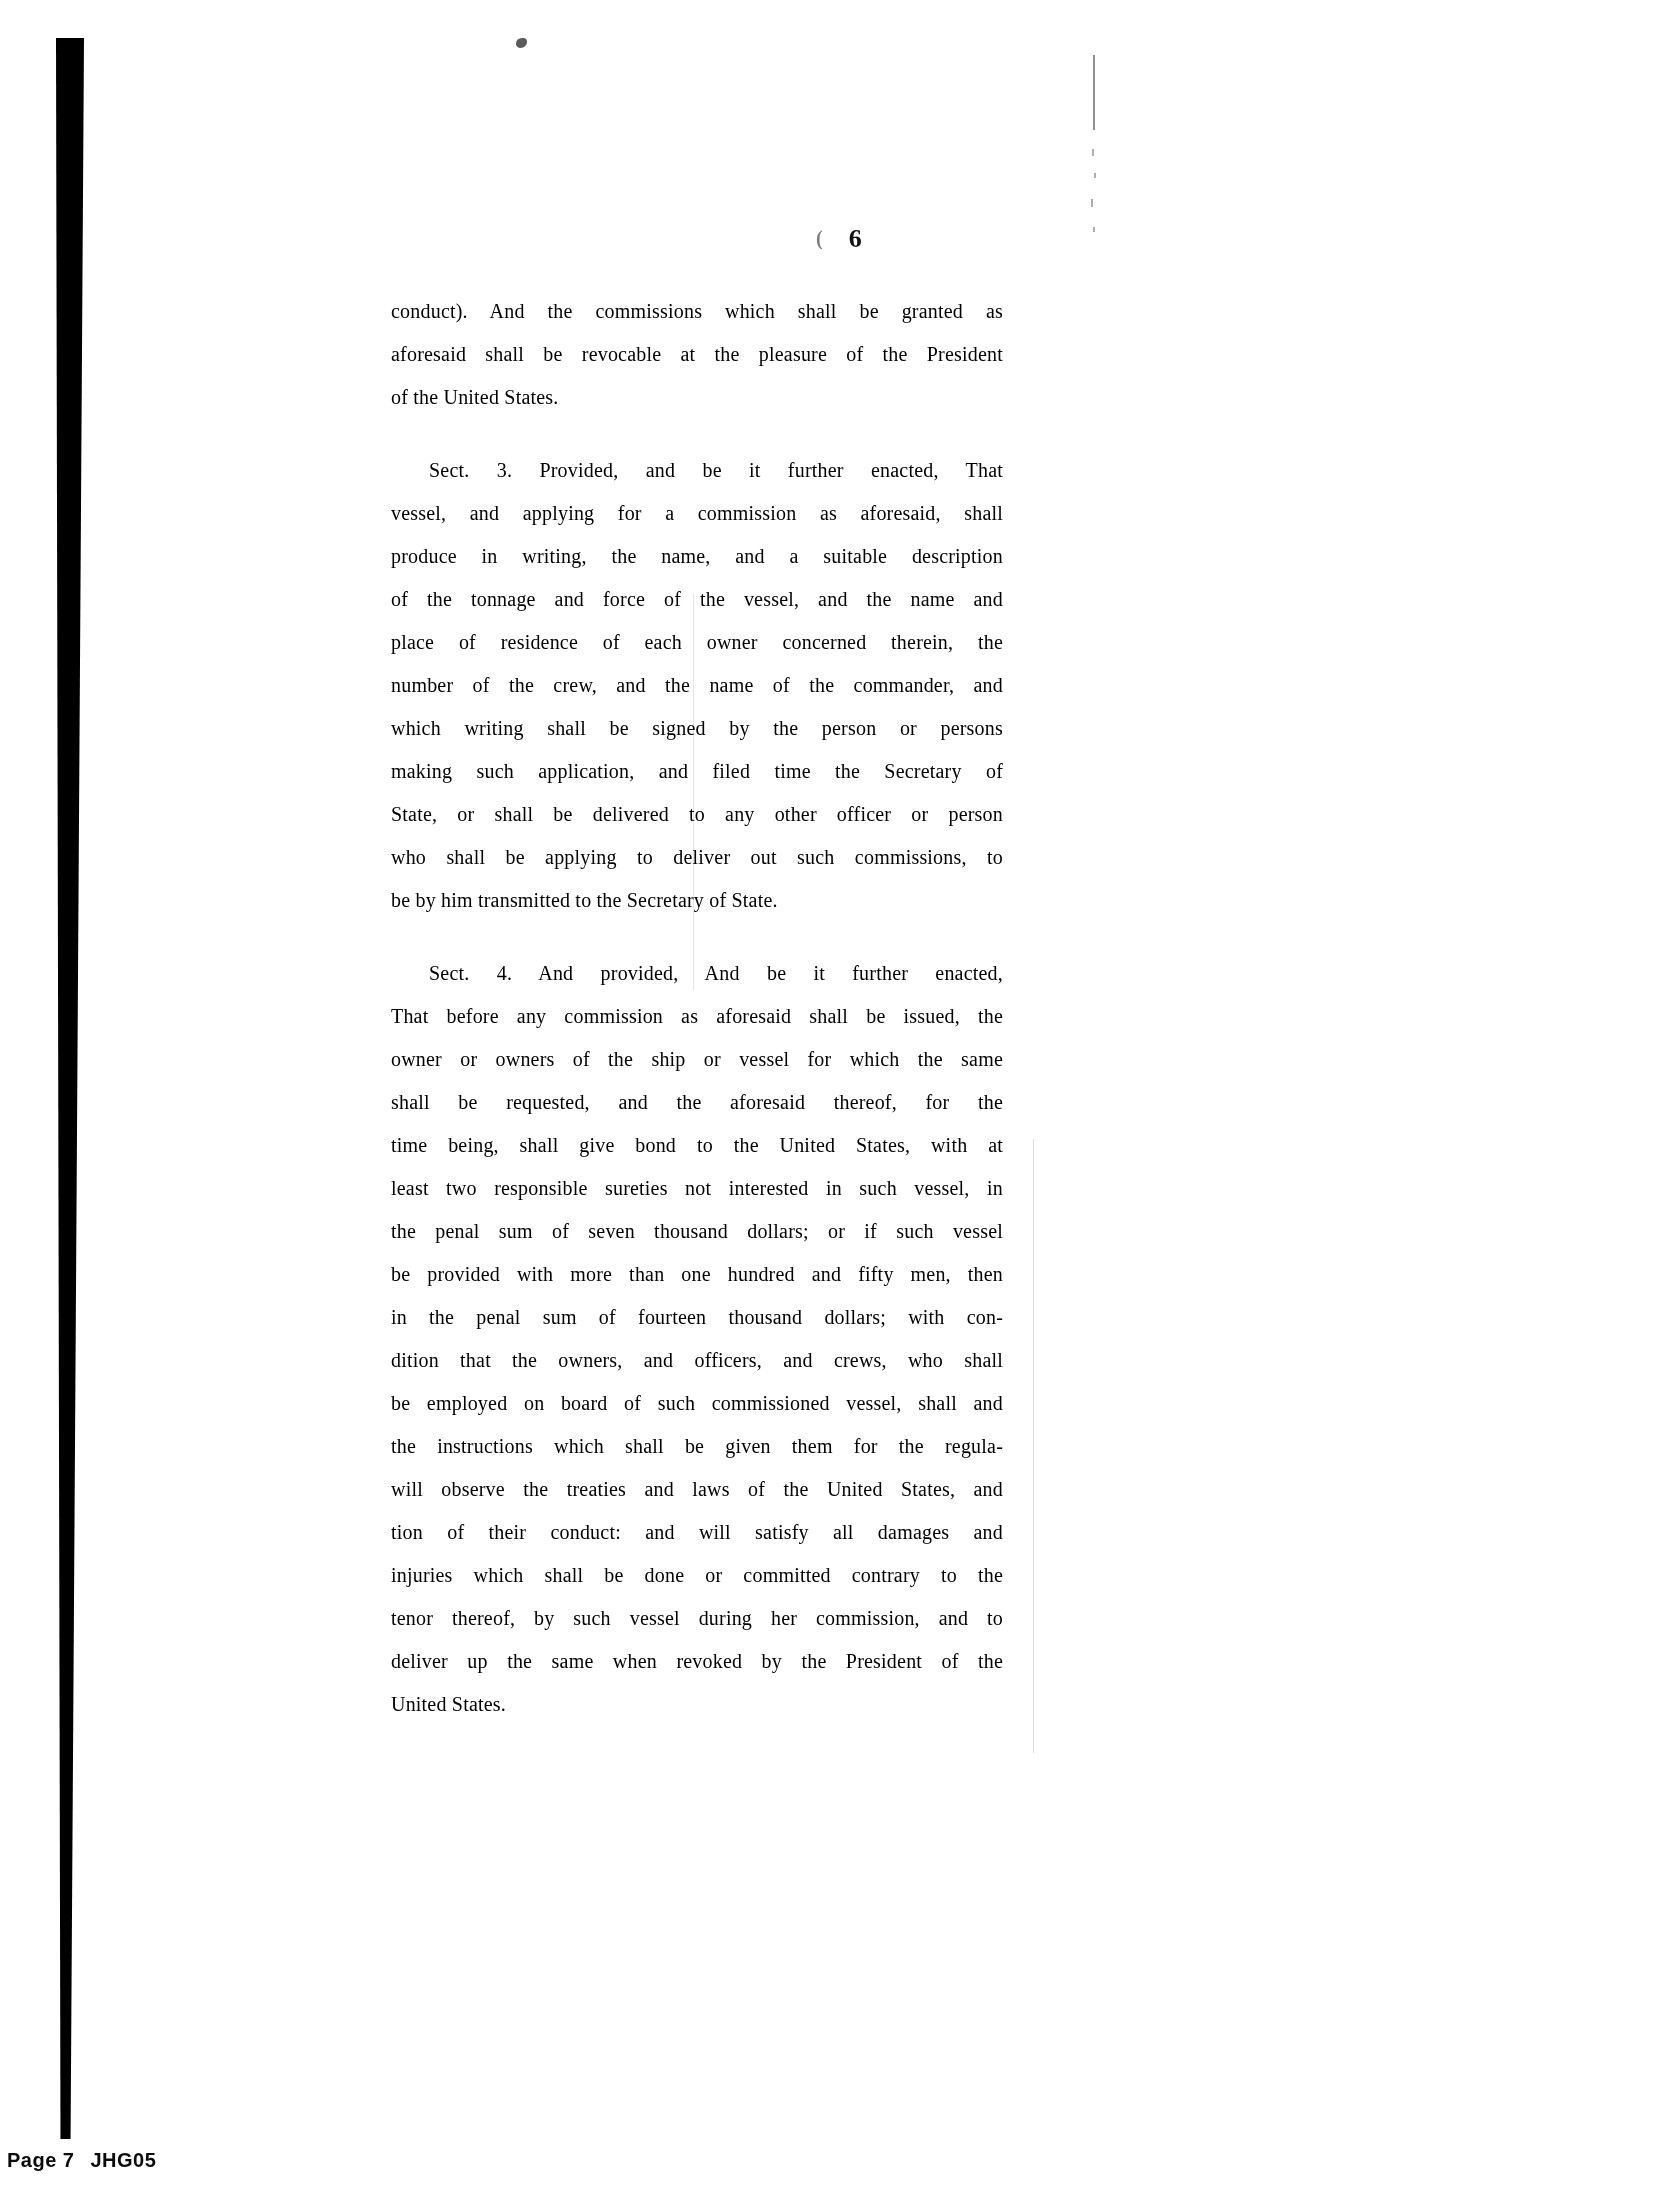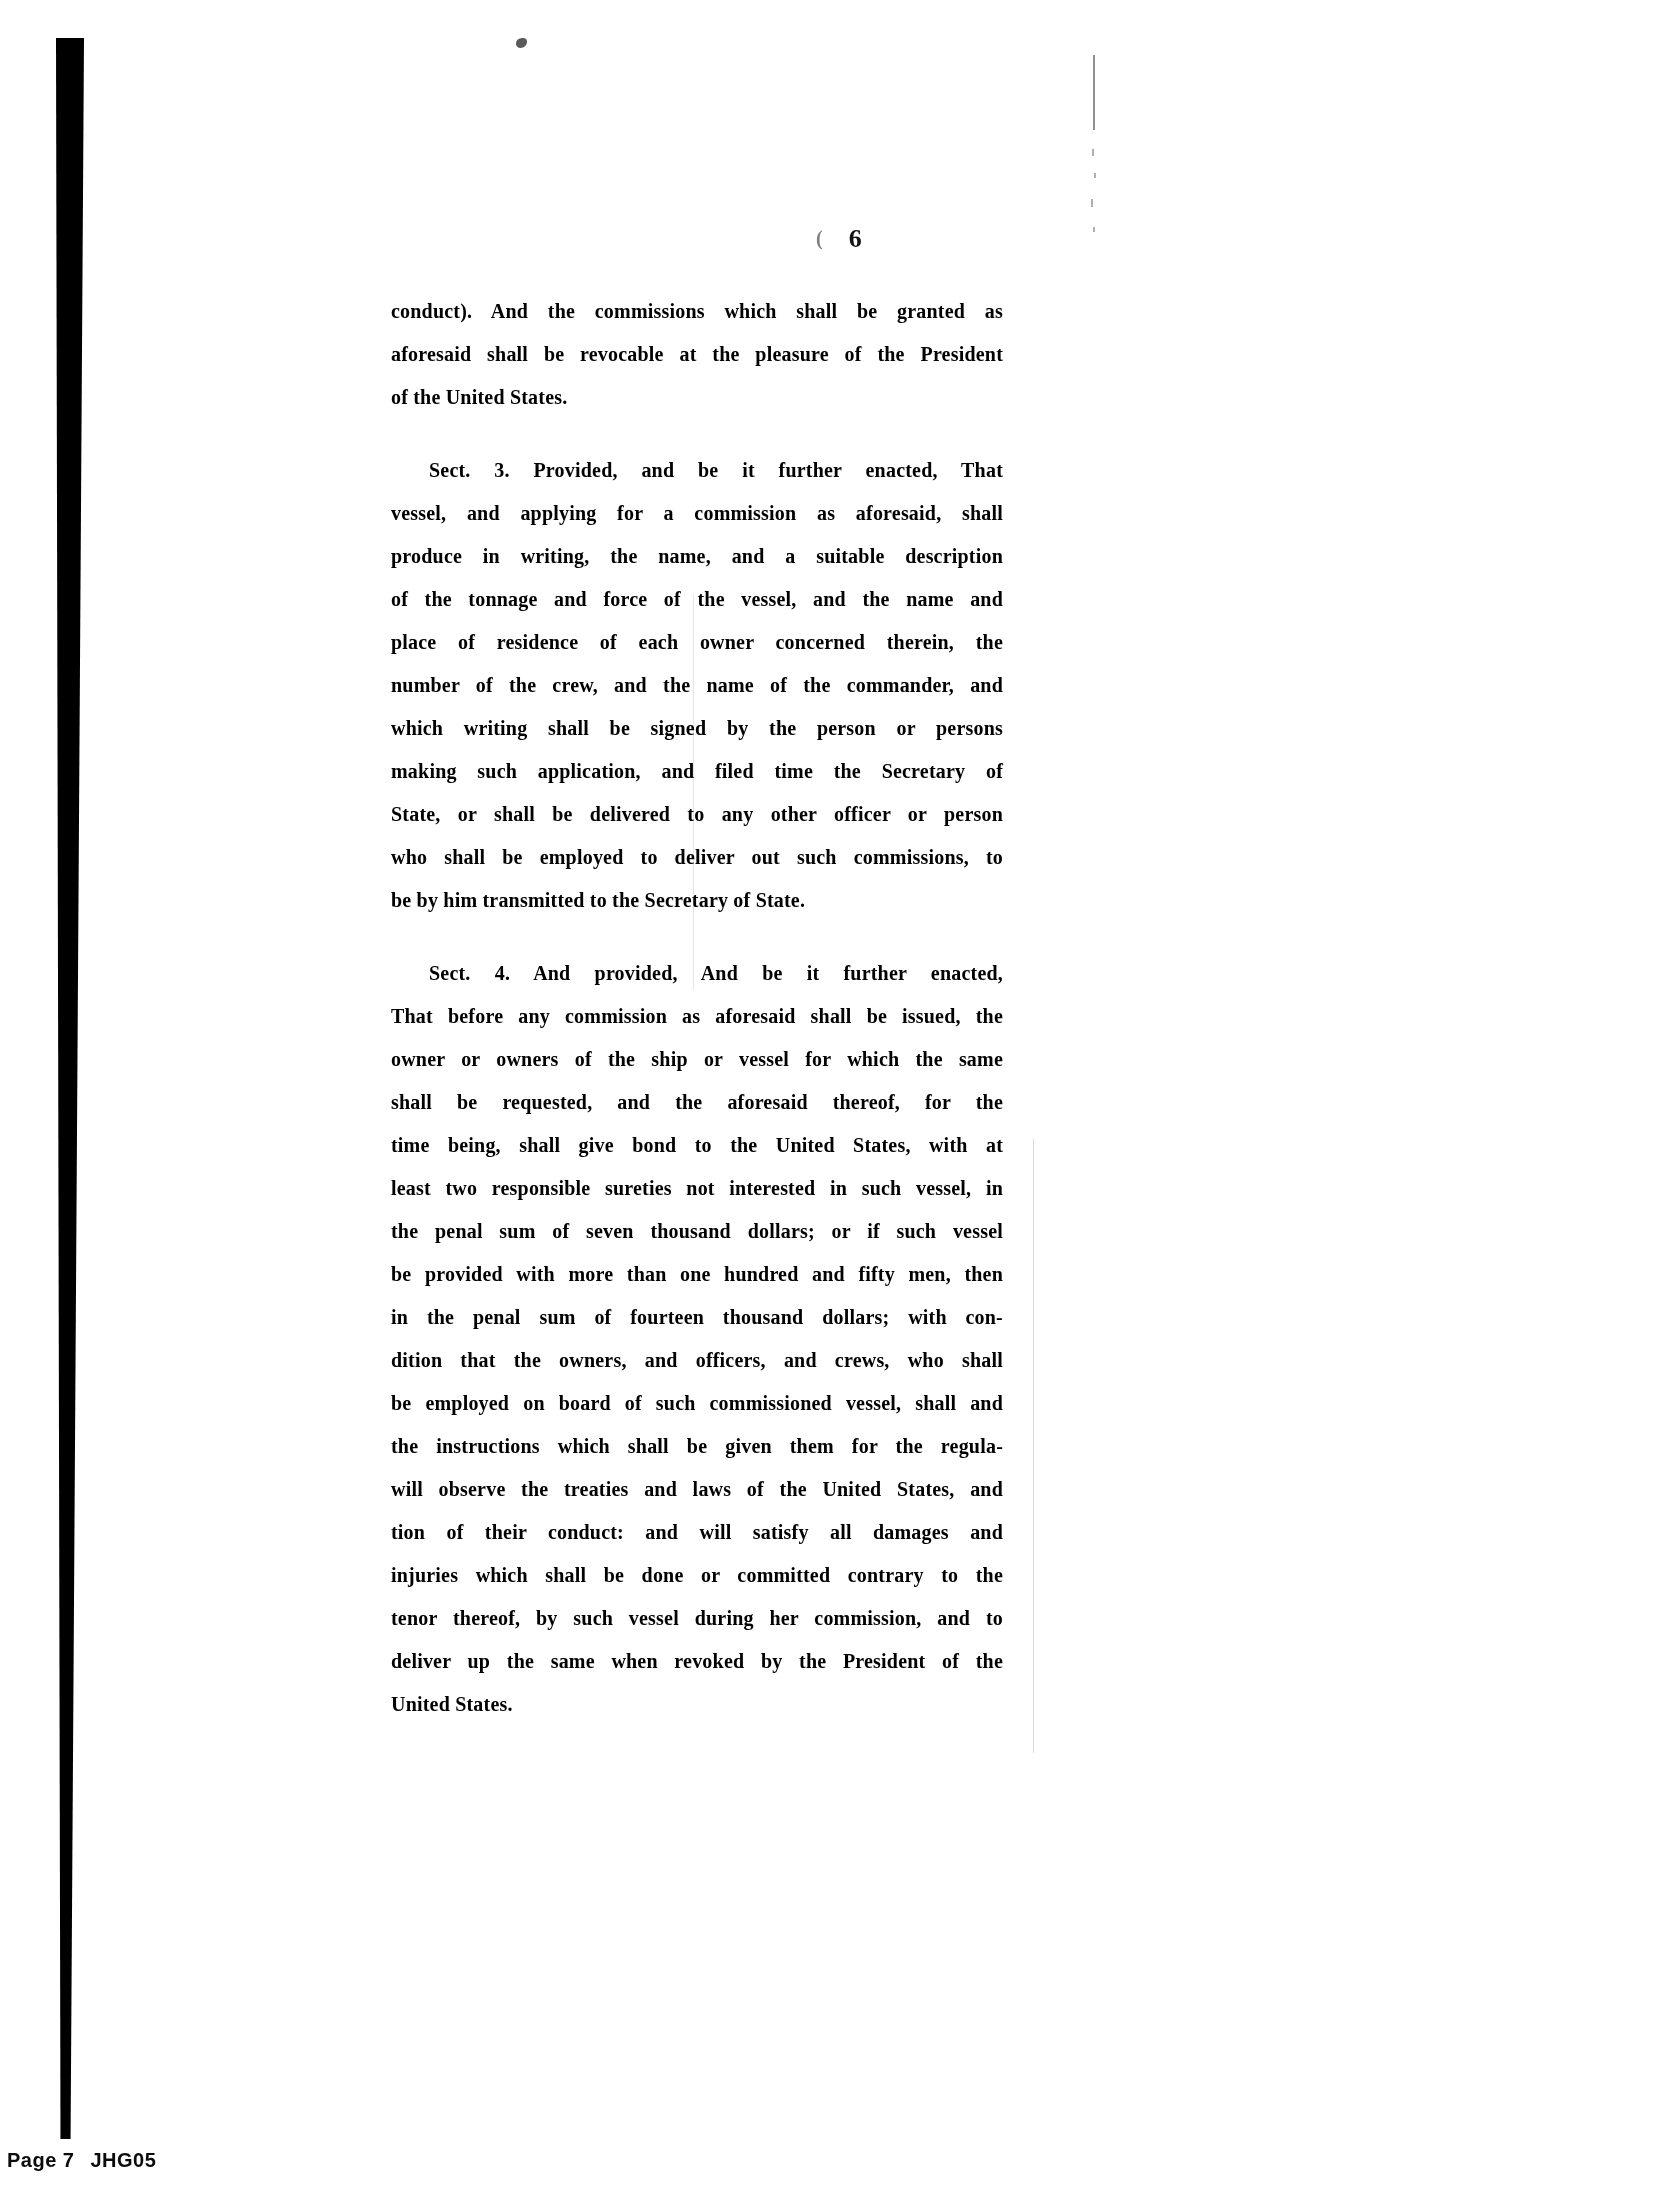--- a/index.html
+++ b/index.html
@@ -54,21 +54,21 @@
   }
   .folio-mark { opacity: .55; font-size: 20px; margin-right: 26px; vertical-align: 2px; }
 
   
   .body-text {
     position: absolute;
     left: 391px; top: 290px;
     width: 612px;
     color: #060606;
     font-family: "Liberation Serif", serif;
-    font-weight: bold;
+    font-weight: normal;
     font-size: 20px;
     line-height: 43px;
     letter-spacing: 0.2px;
     filter: blur(0.4px) contrast(1.35);
   }
   .para { margin: 0; }
   .para + .para { margin-top: 30px; }
   .line {
     height: 43px;
     text-align: justify;
@@ -122,21 +122,21 @@
     <div class="para">
       <div class="line indent">Sect. 3. Provided, and be it further enacted, That</div>
       <div class="line">vessel, and applying for a commission as aforesaid, shall</div>
       <div class="line">produce in writing, the name, and a suitable description</div>
       <div class="line">of the tonnage and force of the vessel, and the name and</div>
       <div class="line">place of residence of each owner concerned therein, the</div>
       <div class="line">number of the crew, and the name of the commander, and</div>
       <div class="line">which writing shall be signed by the person or persons</div>
       <div class="line">making such application, and filed time the Secretary of</div>
       <div class="line">State, or shall be delivered to any other officer or person</div>
-      <div class="line">who shall be employed to deliver out such commissions, to</div>
+      <div class="line">who shall be applying to deliver out such commissions, to</div>
       <div class="line end">be by him transmitted to the Secretary of State.</div>
     </div>
 
     <div class="para">
       <div class="line indent">Sect. 4. And provided, And be it further enacted,</div>
       <div class="line">That before any commission as aforesaid shall be issued, the</div>
       <div class="line">owner or owners of the ship or vessel for which the same</div>
       <div class="line">shall be requested, and the aforesaid thereof, for the</div>
       <div class="line">time being, shall give bond to the United States, with at</div>
       <div class="line">least two responsible sureties not interested in such vessel, in</div>

